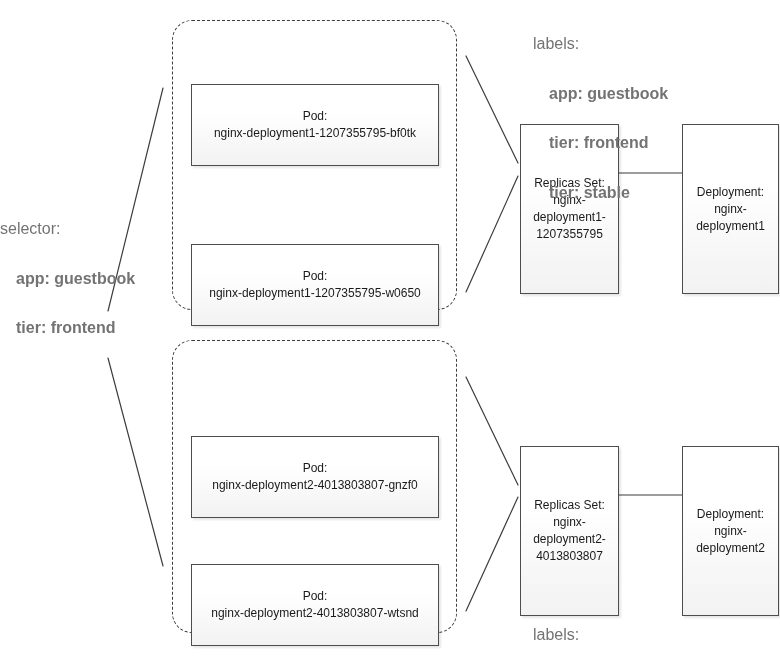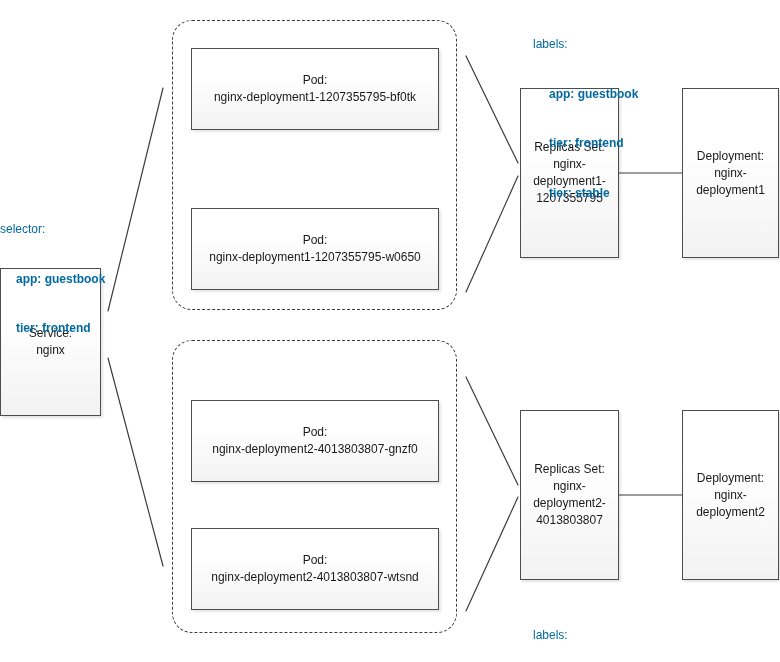--- a/index.html
+++ b/index.html
@@ -35,42 +35,43 @@
     border: 1px solid #4d4d4d;
     background: linear-gradient(to bottom, #ffffff 0%, #ffffff 35%, #f2f2f2 100%);
     box-shadow: 2px 2px 2px rgba(0,0,0,0.10);
     display: flex;
     align-items: center;
     justify-content: center;
     text-align: center;
     font-size: 12px;
     line-height: 17px;
     color: #1a1a1a;
+    margin-top: 36px;
   }
   .node .node-text {
     display: block;
     padding: 0 5px;
     white-space: pre-line;
   }
 
   
   .group {
     position: absolute;
     box-sizing: border-box;
     border: 1.6px dashed #3d3d3d;
     border-radius: 20px;
     background: transparent;
   }
 
   
   .textblock {
     position: absolute;
-    font-size: 12px;
+    font-size: 16px;
     line-height: 16.5px;
-    color: #0369a1;
+    color: #737373;
     white-space: pre;
   }
   .textblock .tb-line { display: block; }
   .textblock .tb-line.indent { padding-left: 16px; font-weight: bold; }
 
   
   #service-node      { left: 0px;   top: 268px; width: 101px; height: 148px; }
   #pod-1-node        { left: 191px; top: 48px;  width: 248px; height: 82px;  }
   #pod-2-node        { left: 191px; top: 208px; width: 248px; height: 82px;  }
   #pod-3-node        { left: 191px; top: 400px; width: 248px; height: 82px;  }
@@ -106,24 +107,20 @@
       <line x1="466" y1="611" x2="518" y2="497"></line>
 
       <line x1="619" y1="173" x2="682" y2="173"></line>
       <line x1="619" y1="495" x2="682" y2="495"></line>
     </g>
   </svg>
 
   <div class="group" id="group-1"></div>
   <div class="group" id="group-2"></div>
 
-  <div class="node" id="service-node">
-    <span class="node-text">Service:
-nginx</span>
-  </div>
 
   <div class="textblock" id="selector-text">
     <span class="tb-line">selector:</span>
     <span class="tb-line indent">app: guestbook</span>
     <span class="tb-line indent">tier: frontend</span>
   </div>
 
   <div class="node" id="pod-1-node">
     <span class="node-text">Pod:
 nginx-deployment1-1207355795-bf0tk</span>

